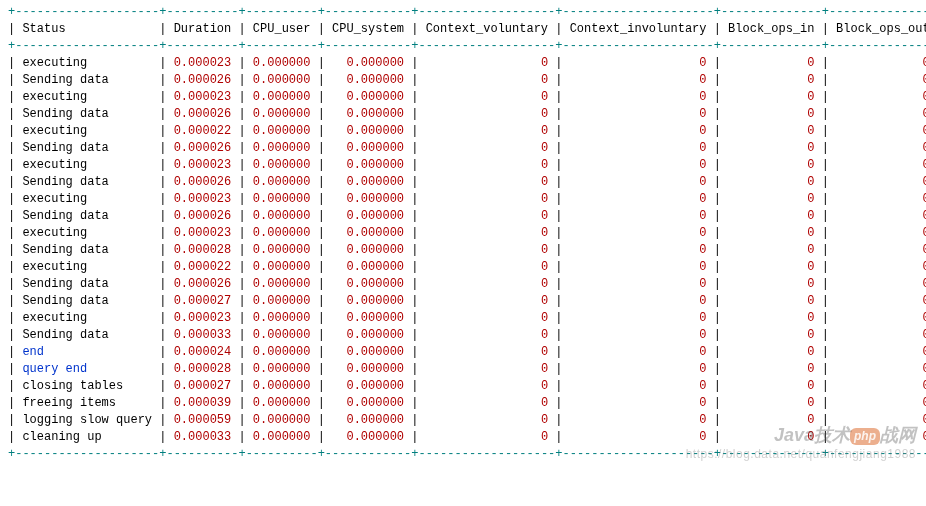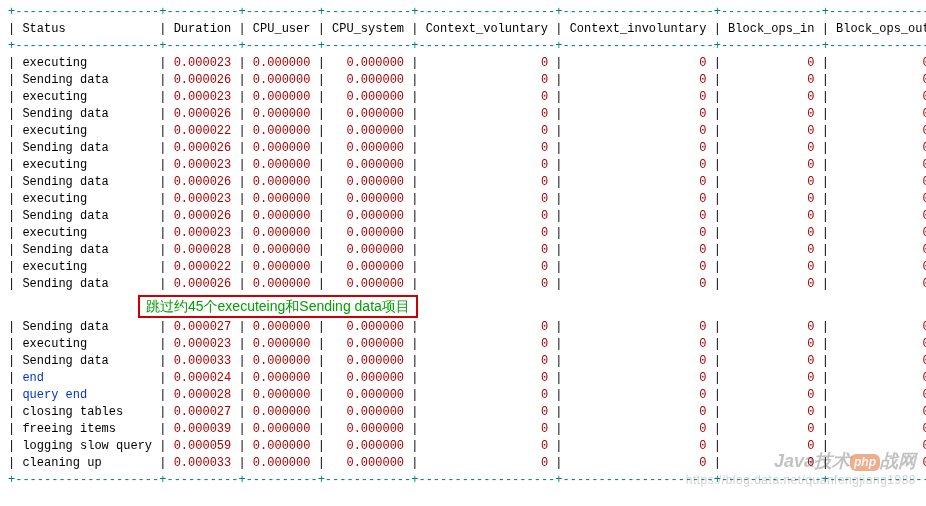--- a/index.html
+++ b/index.html
@@ -95,21 +95,20 @@
     <div class="row"><span class="pipe">| </span><span class="status" style="">executing</span><span class="pipe">| </span><span class="num" style="width:8ch">0.000022</span><span> </span><span class="pipe">| </span><span class="num" style="width:8ch">0.000000</span><span> </span><span class="pipe">| </span><span class="num" style="width:10ch">0.000000</span><span> </span><span class="pipe">| </span><span class="num" style="width:17ch">0</span><span> </span><span class="pipe">| </span><span class="num" style="width:19ch">0</span><span> </span><span class="pipe">| </span><span class="num" style="width:12ch">0</span><span> </span><span class="pipe">| </span><span class="num" style="width:13ch">0</span></div>
     <div class="row"><span class="pipe">| </span><span class="status" style="">Sending data</span><span class="pipe">| </span><span class="num" style="width:8ch">0.000026</span><span> </span><span class="pipe">| </span><span class="num" style="width:8ch">0.000000</span><span> </span><span class="pipe">| </span><span class="num" style="width:10ch">0.000000</span><span> </span><span class="pipe">| </span><span class="num" style="width:17ch">0</span><span> </span><span class="pipe">| </span><span class="num" style="width:19ch">0</span><span> </span><span class="pipe">| </span><span class="num" style="width:12ch">0</span><span> </span><span class="pipe">| </span><span class="num" style="width:13ch">0</span></div>
     <div class="row"><span class="pipe">| </span><span class="status" style="">executing</span><span class="pipe">| </span><span class="num" style="width:8ch">0.000023</span><span> </span><span class="pipe">| </span><span class="num" style="width:8ch">0.000000</span><span> </span><span class="pipe">| </span><span class="num" style="width:10ch">0.000000</span><span> </span><span class="pipe">| </span><span class="num" style="width:17ch">0</span><span> </span><span class="pipe">| </span><span class="num" style="width:19ch">0</span><span> </span><span class="pipe">| </span><span class="num" style="width:12ch">0</span><span> </span><span class="pipe">| </span><span class="num" style="width:13ch">0</span></div>
     <div class="row"><span class="pipe">| </span><span class="status" style="">Sending data</span><span class="pipe">| </span><span class="num" style="width:8ch">0.000026</span><span> </span><span class="pipe">| </span><span class="num" style="width:8ch">0.000000</span><span> </span><span class="pipe">| </span><span class="num" style="width:10ch">0.000000</span><span> </span><span class="pipe">| </span><span class="num" style="width:17ch">0</span><span> </span><span class="pipe">| </span><span class="num" style="width:19ch">0</span><span> </span><span class="pipe">| </span><span class="num" style="width:12ch">0</span><span> </span><span class="pipe">| </span><span class="num" style="width:13ch">0</span></div>
     <div class="row"><span class="pipe">| </span><span class="status" style="">executing</span><span class="pipe">| </span><span class="num" style="width:8ch">0.000023</span><span> </span><span class="pipe">| </span><span class="num" style="width:8ch">0.000000</span><span> </span><span class="pipe">| </span><span class="num" style="width:10ch">0.000000</span><span> </span><span class="pipe">| </span><span class="num" style="width:17ch">0</span><span> </span><span class="pipe">| </span><span class="num" style="width:19ch">0</span><span> </span><span class="pipe">| </span><span class="num" style="width:12ch">0</span><span> </span><span class="pipe">| </span><span class="num" style="width:13ch">0</span></div>
     <div class="row"><span class="pipe">| </span><span class="status" style="">Sending data</span><span class="pipe">| </span><span class="num" style="width:8ch">0.000026</span><span> </span><span class="pipe">| </span><span class="num" style="width:8ch">0.000000</span><span> </span><span class="pipe">| </span><span class="num" style="width:10ch">0.000000</span><span> </span><span class="pipe">| </span><span class="num" style="width:17ch">0</span><span> </span><span class="pipe">| </span><span class="num" style="width:19ch">0</span><span> </span><span class="pipe">| </span><span class="num" style="width:12ch">0</span><span> </span><span class="pipe">| </span><span class="num" style="width:13ch">0</span></div>
     <div class="row"><span class="pipe">| </span><span class="status" style="">executing</span><span class="pipe">| </span><span class="num" style="width:8ch">0.000023</span><span> </span><span class="pipe">| </span><span class="num" style="width:8ch">0.000000</span><span> </span><span class="pipe">| </span><span class="num" style="width:10ch">0.000000</span><span> </span><span class="pipe">| </span><span class="num" style="width:17ch">0</span><span> </span><span class="pipe">| </span><span class="num" style="width:19ch">0</span><span> </span><span class="pipe">| </span><span class="num" style="width:12ch">0</span><span> </span><span class="pipe">| </span><span class="num" style="width:13ch">0</span></div>
     <div class="row"><span class="pipe">| </span><span class="status" style="">Sending data</span><span class="pipe">| </span><span class="num" style="width:8ch">0.000028</span><span> </span><span class="pipe">| </span><span class="num" style="width:8ch">0.000000</span><span> </span><span class="pipe">| </span><span class="num" style="width:10ch">0.000000</span><span> </span><span class="pipe">| </span><span class="num" style="width:17ch">0</span><span> </span><span class="pipe">| </span><span class="num" style="width:19ch">0</span><span> </span><span class="pipe">| </span><span class="num" style="width:12ch">0</span><span> </span><span class="pipe">| </span><span class="num" style="width:13ch">0</span></div>
     <div class="row"><span class="pipe">| </span><span class="status" style="">executing</span><span class="pipe">| </span><span class="num" style="width:8ch">0.000022</span><span> </span><span class="pipe">| </span><span class="num" style="width:8ch">0.000000</span><span> </span><span class="pipe">| </span><span class="num" style="width:10ch">0.000000</span><span> </span><span class="pipe">| </span><span class="num" style="width:17ch">0</span><span> </span><span class="pipe">| </span><span class="num" style="width:19ch">0</span><span> </span><span class="pipe">| </span><span class="num" style="width:12ch">0</span><span> </span><span class="pipe">| </span><span class="num" style="width:13ch">0</span></div>
     <div class="row"><span class="pipe">| </span><span class="status" style="">Sending data</span><span class="pipe">| </span><span class="num" style="width:8ch">0.000026</span><span> </span><span class="pipe">| </span><span class="num" style="width:8ch">0.000000</span><span> </span><span class="pipe">| </span><span class="num" style="width:10ch">0.000000</span><span> </span><span class="pipe">| </span><span class="num" style="width:17ch">0</span><span> </span><span class="pipe">| </span><span class="num" style="width:19ch">0</span><span> </span><span class="pipe">| </span><span class="num" style="width:12ch">0</span><span> </span><span class="pipe">| </span><span class="num" style="width:13ch">0</span></div>
-    <div class="annotation-wrap"><span class="annotation">跳过约45个executeing和Sending data项目</span></div>
     <div class="row"><span class="pipe">| </span><span class="status" style="">Sending data</span><span class="pipe">| </span><span class="num" style="width:8ch">0.000027</span><span> </span><span class="pipe">| </span><span class="num" style="width:8ch">0.000000</span><span> </span><span class="pipe">| </span><span class="num" style="width:10ch">0.000000</span><span> </span><span class="pipe">| </span><span class="num" style="width:17ch">0</span><span> </span><span class="pipe">| </span><span class="num" style="width:19ch">0</span><span> </span><span class="pipe">| </span><span class="num" style="width:12ch">0</span><span> </span><span class="pipe">| </span><span class="num" style="width:13ch">0</span></div>
     <div class="row"><span class="pipe">| </span><span class="status" style="">executing</span><span class="pipe">| </span><span class="num" style="width:8ch">0.000023</span><span> </span><span class="pipe">| </span><span class="num" style="width:8ch">0.000000</span><span> </span><span class="pipe">| </span><span class="num" style="width:10ch">0.000000</span><span> </span><span class="pipe">| </span><span class="num" style="width:17ch">0</span><span> </span><span class="pipe">| </span><span class="num" style="width:19ch">0</span><span> </span><span class="pipe">| </span><span class="num" style="width:12ch">0</span><span> </span><span class="pipe">| </span><span class="num" style="width:13ch">0</span></div>
     <div class="row"><span class="pipe">| </span><span class="status" style="">Sending data</span><span class="pipe">| </span><span class="num" style="width:8ch">0.000033</span><span> </span><span class="pipe">| </span><span class="num" style="width:8ch">0.000000</span><span> </span><span class="pipe">| </span><span class="num" style="width:10ch">0.000000</span><span> </span><span class="pipe">| </span><span class="num" style="width:17ch">0</span><span> </span><span class="pipe">| </span><span class="num" style="width:19ch">0</span><span> </span><span class="pipe">| </span><span class="num" style="width:12ch">0</span><span> </span><span class="pipe">| </span><span class="num" style="width:13ch">0</span></div>
     <div class="row"><span class="pipe">| </span><span class="status" style="color:#0033cc">end</span><span class="pipe">| </span><span class="num" style="width:8ch">0.000024</span><span> </span><span class="pipe">| </span><span class="num" style="width:8ch">0.000000</span><span> </span><span class="pipe">| </span><span class="num" style="width:10ch">0.000000</span><span> </span><span class="pipe">| </span><span class="num" style="width:17ch">0</span><span> </span><span class="pipe">| </span><span class="num" style="width:19ch">0</span><span> </span><span class="pipe">| </span><span class="num" style="width:12ch">0</span><span> </span><span class="pipe">| </span><span class="num" style="width:13ch">0</span></div>
     <div class="row"><span class="pipe">| </span><span class="status" style="color:#0033cc">query end</span><span class="pipe">| </span><span class="num" style="width:8ch">0.000028</span><span> </span><span class="pipe">| </span><span class="num" style="width:8ch">0.000000</span><span> </span><span class="pipe">| </span><span class="num" style="width:10ch">0.000000</span><span> </span><span class="pipe">| </span><span class="num" style="width:17ch">0</span><span> </span><span class="pipe">| </span><span class="num" style="width:19ch">0</span><span> </span><span class="pipe">| </span><span class="num" style="width:12ch">0</span><span> </span><span class="pipe">| </span><span class="num" style="width:13ch">0</span></div>
     <div class="row"><span class="pipe">| </span><span class="status" style="">closing tables</span><span class="pipe">| </span><span class="num" style="width:8ch">0.000027</span><span> </span><span class="pipe">| </span><span class="num" style="width:8ch">0.000000</span><span> </span><span class="pipe">| </span><span class="num" style="width:10ch">0.000000</span><span> </span><span class="pipe">| </span><span class="num" style="width:17ch">0</span><span> </span><span class="pipe">| </span><span class="num" style="width:19ch">0</span><span> </span><span class="pipe">| </span><span class="num" style="width:12ch">0</span><span> </span><span class="pipe">| </span><span class="num" style="width:13ch">0</span></div>
     <div class="row"><span class="pipe">| </span><span class="status" style="">freeing items</span><span class="pipe">| </span><span class="num" style="width:8ch">0.000039</span><span> </span><span class="pipe">| </span><span class="num" style="width:8ch">0.000000</span><span> </span><span class="pipe">| </span><span class="num" style="width:10ch">0.000000</span><span> </span><span class="pipe">| </span><span class="num" style="width:17ch">0</span><span> </span><span class="pipe">| </span><span class="num" style="width:19ch">0</span><span> </span><span class="pipe">| </span><span class="num" style="width:12ch">0</span><span> </span><span class="pipe">| </span><span class="num" style="width:13ch">0</span></div>
     <div class="row"><span class="pipe">| </span><span class="status" style="">logging slow query</span><span class="pipe">| </span><span class="num" style="width:8ch">0.000059</span><span> </span><span class="pipe">| </span><span class="num" style="width:8ch">0.000000</span><span> </span><span class="pipe">| </span><span class="num" style="width:10ch">0.000000</span><span> </span><span class="pipe">| </span><span class="num" style="width:17ch">0</span><span> </span><span class="pipe">| </span><span class="num" style="width:19ch">0</span><span> </span><span class="pipe">| </span><span class="num" style="width:12ch">0</span><span> </span><span class="pipe">| </span><span class="num" style="width:13ch">0</span></div>
     <div class="row"><span class="pipe">| </span><span class="status" style="">cleaning up</span><span class="pipe">| </span><span class="num" style="width:8ch">0.000033</span><span> </span><span class="pipe">| </span><span class="num" style="width:8ch">0.000000</span><span> </span><span class="pipe">| </span><span class="num" style="width:10ch">0.000000</span><span> </span><span class="pipe">| </span><span class="num" style="width:17ch">0</span><span> </span><span class="pipe">| </span><span class="num" style="width:19ch">0</span><span> </span><span class="pipe">| </span><span class="num" style="width:12ch">0</span><span> </span><span class="pipe">| </span><span class="num" style="width:13ch">0</span></div>
     <div class="row sep">+--------------------+----------+----------+------------+-------------------+---------------------+--------------+---------------+</div>

